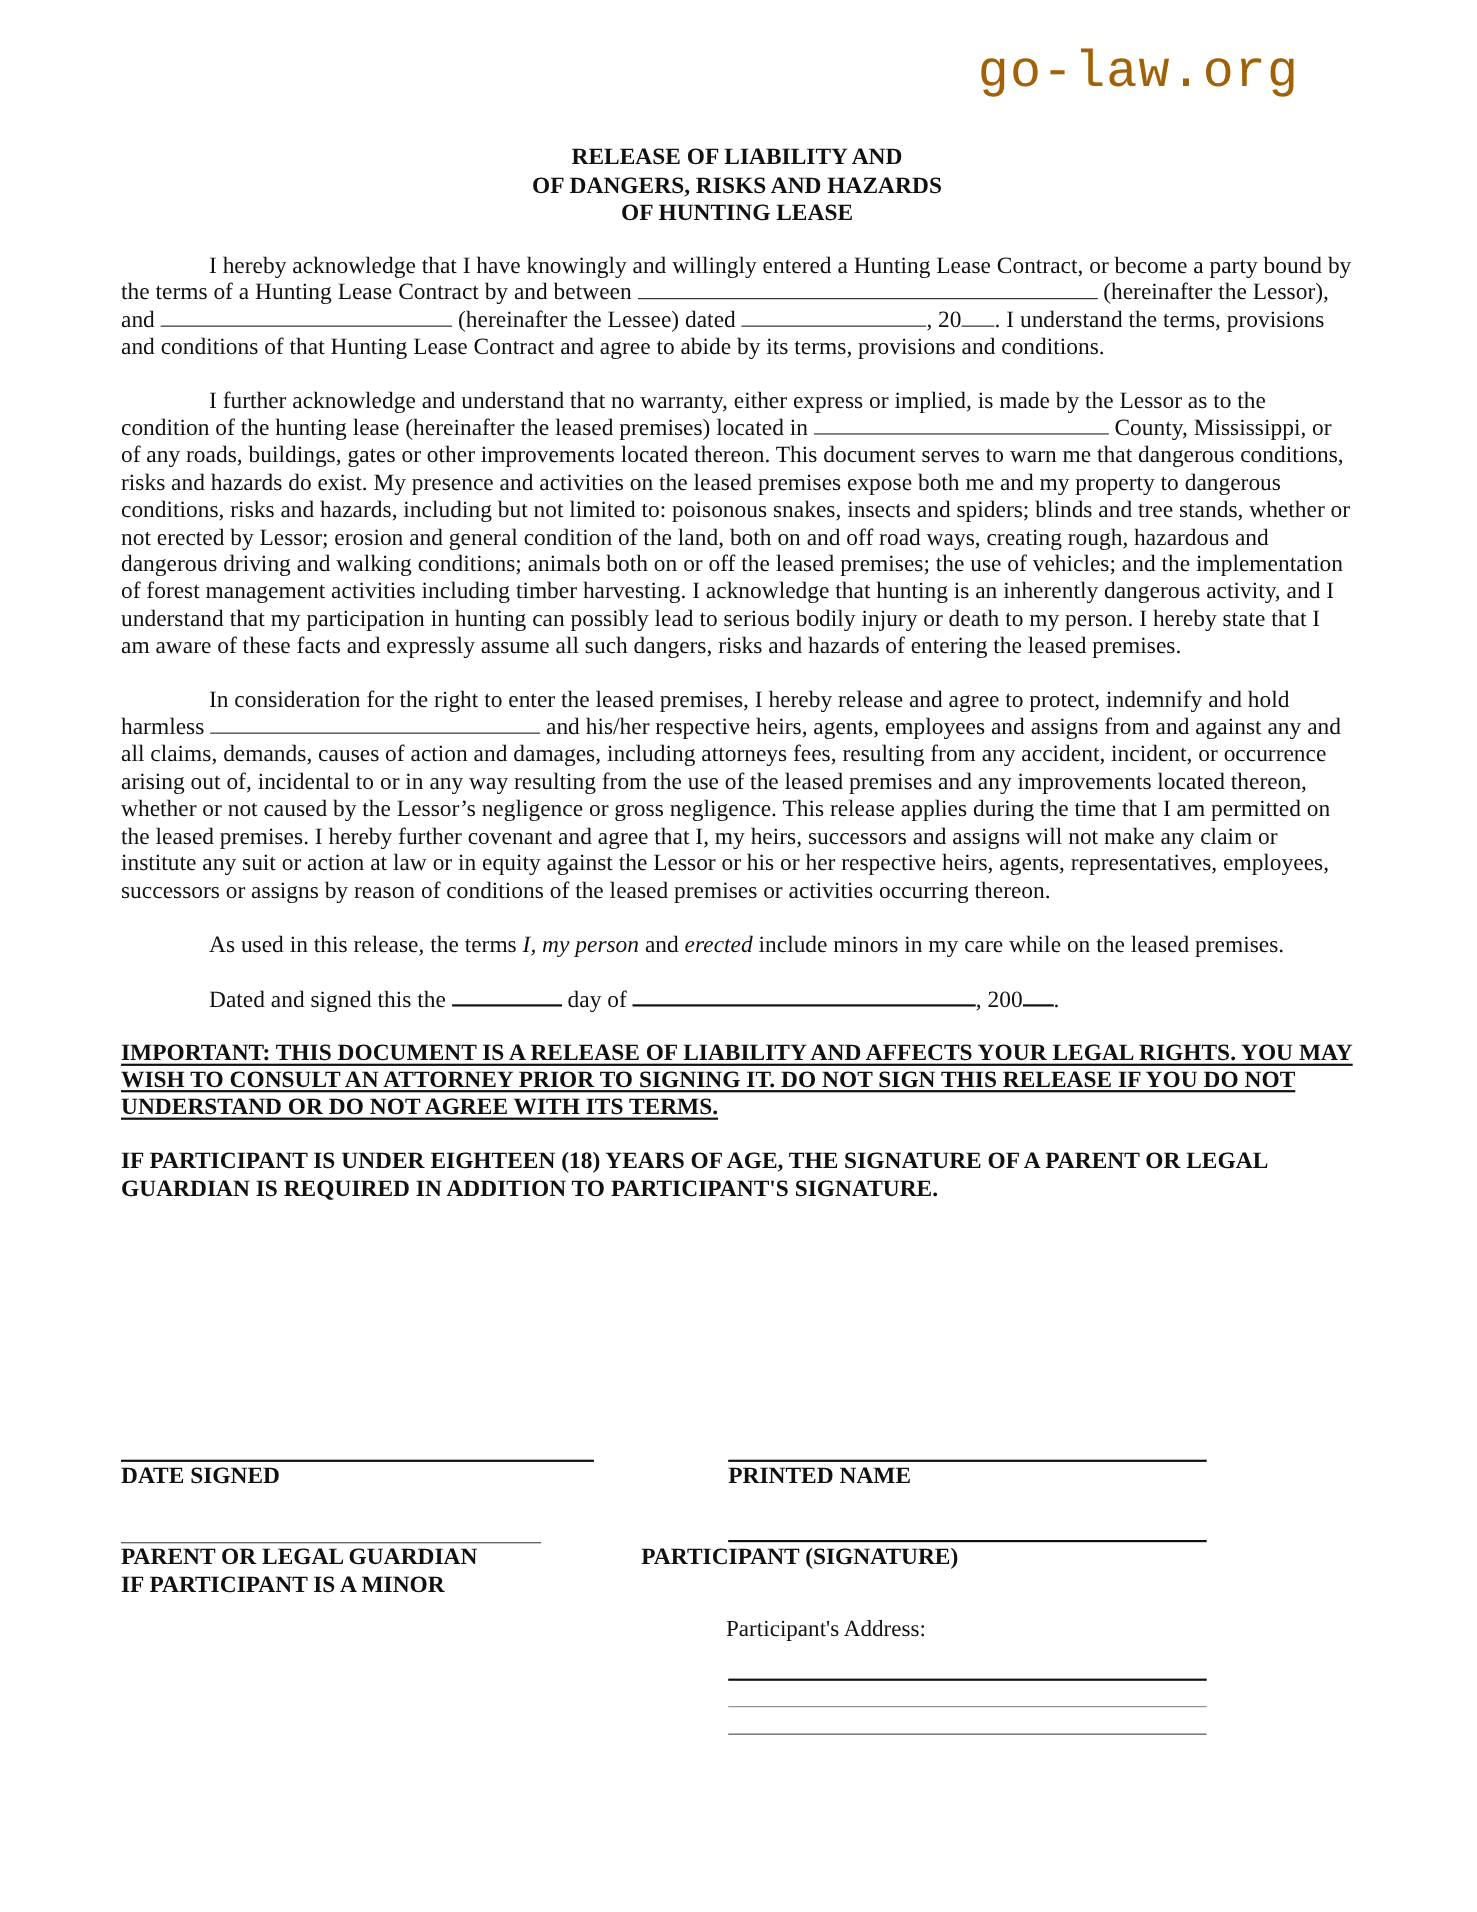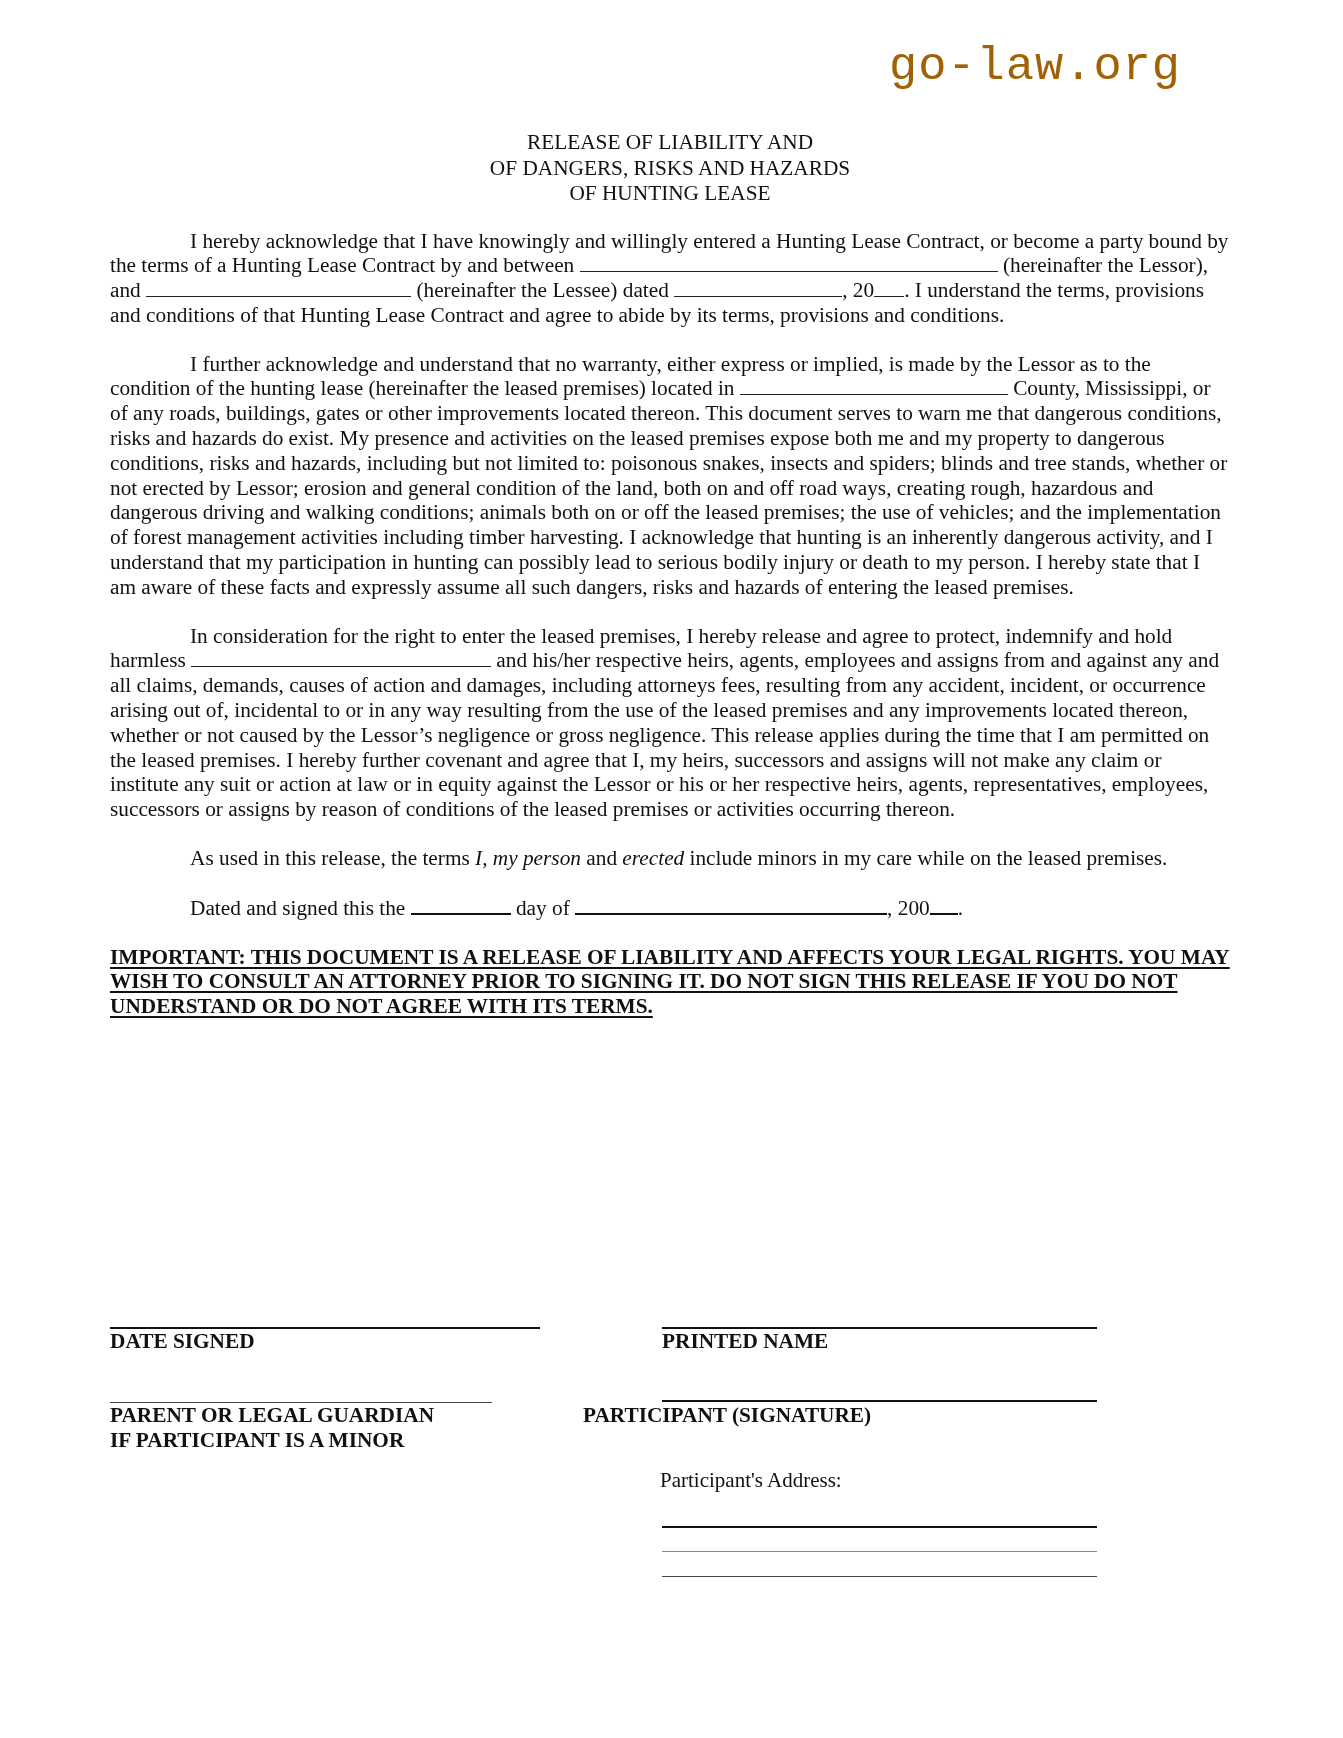--- a/index.html
+++ b/index.html
@@ -27,21 +27,21 @@
     .page {
       position: absolute;
       left: 110px;
       top: 130px;
       width: 1120px;
       font-size: 21.3px;
       line-height: 24.8px;
     }
     .title {
       text-align: center;
-      font-weight: normal;
+      font-weight: bold;
       font-size: 21.3px;
       line-height: 25.5px;
       margin: 0 0 22px 0;
     }
     .title div { white-space: nowrap; }
     .para {
       margin: 0 0 24px 0;
       text-align: left;
     }
     .indent { display: inline-block; width: 80px; }
@@ -103,20 +103,21 @@
   <p class="para"><span class="indent"></span><span>I further acknowledge and understand that no warranty, either express or implied, is made by the Lessor as to the condition of the hunting lease (hereinafter the leased premises) located in </span><span class="blank" style="width:268px"></span><span> County, Mississippi, or of any roads, buildings, gates or other improvements located thereon.  </span><span class="bold">This document serves to warn me that dangerous conditions, risks and hazards do exist.   My presence and activities on the leased premises expose both me and my property to dangerous conditions, risks and hazards, including but not limited to: poisonous snakes, insects and spiders; blinds and tree stands, whether or not erected by Lessor; erosion and general condition of the land, both on and off road ways, creating rough, hazardous and dangerous driving and walking conditions; animals both on or off the leased premises; the use of vehicles; and the implementation of forest management activities including timber harvesting.  I acknowledge that hunting is an inherently dangerous activity, and I understand that my participation in hunting can possibly lead to serious bodily injury or death to my person.  I hereby state that I am aware of these facts and expressly assume all such dangers, risks and hazards of entering the leased premises.</span></p>
 
   <p class="para"><span class="indent"></span><span>In consideration for the right to enter the leased premises, I hereby release and agree to protect, indemnify and hold harmless </span><span class="blank" style="width:300px"></span><span> and his/her respective heirs, agents, employees and assigns from and against any and all claims, demands, causes of action and damages, including attorneys fees, resulting from any accident, incident, or occurrence arising out of, incidental to or in any way resulting from the use of the leased premises and any improvements located thereon, whether or not caused by the Lessor’s negligence or gross negligence.  This release applies during the time that I am permitted on the leased premises.  I hereby further covenant and agree that I, my heirs, successors and assigns will not make any claim or institute any suit or action at law or in equity against the Lessor or his or her respective heirs, agents, representatives, employees, successors or assigns by reason of conditions of the leased premises or activities occurring thereon.</span></p>
 
   <p class="para"><span class="indent"></span><span>As used in this release, the terms </span><span class="ital">I, my person</span><span> and </span><span class="ital">erected</span><span> include minors in my care while on the leased premises.</span></p>
 
   <p class="para"><span class="indent"></span><span>Dated and signed this the </span><span class="blank thick" style="width:100px"></span><span> day of </span><span class="blank thick" style="width:312px"></span><span>, 200</span><span class="blank thick" style="width:28px"></span><span>.</span></p>
 
   <p class="warn">IMPORTANT: THIS DOCUMENT IS A RELEASE OF LIABILITY AND AFFECTS YOUR LEGAL RIGHTS.  YOU MAY WISH TO CONSULT AN ATTORNEY PRIOR TO SIGNING IT.  DO NOT SIGN THIS RELEASE IF YOU DO NOT UNDERSTAND OR DO NOT AGREE WITH ITS TERMS.</p>
 
+  <p class="warn2">IF PARTICIPANT IS UNDER EIGHTEEN (18) YEARS OF AGE, THE SIGNATURE OF A PARENT OR LEGAL GUARDIAN IS REQUIRED IN ADDITION TO PARTICIPANT'S SIGNATURE.</p>
 </div>
 
 <div class="sigline thick" style="left:110px; top:1327px; width:430px;"></div>
 <div class="sig" style="left:110px; top:1329px;">DATE SIGNED</div>
 
 <div class="sigline thick" style="left:662px; top:1327px; width:435px;"></div>
 <div class="sig" style="left:662px; top:1329px;">PRINTED NAME</div>
 
 <div class="sigline thin" style="left:110px; top:1402px; width:382px;"></div>
 <div class="sig" style="left:110px; top:1403px;">

